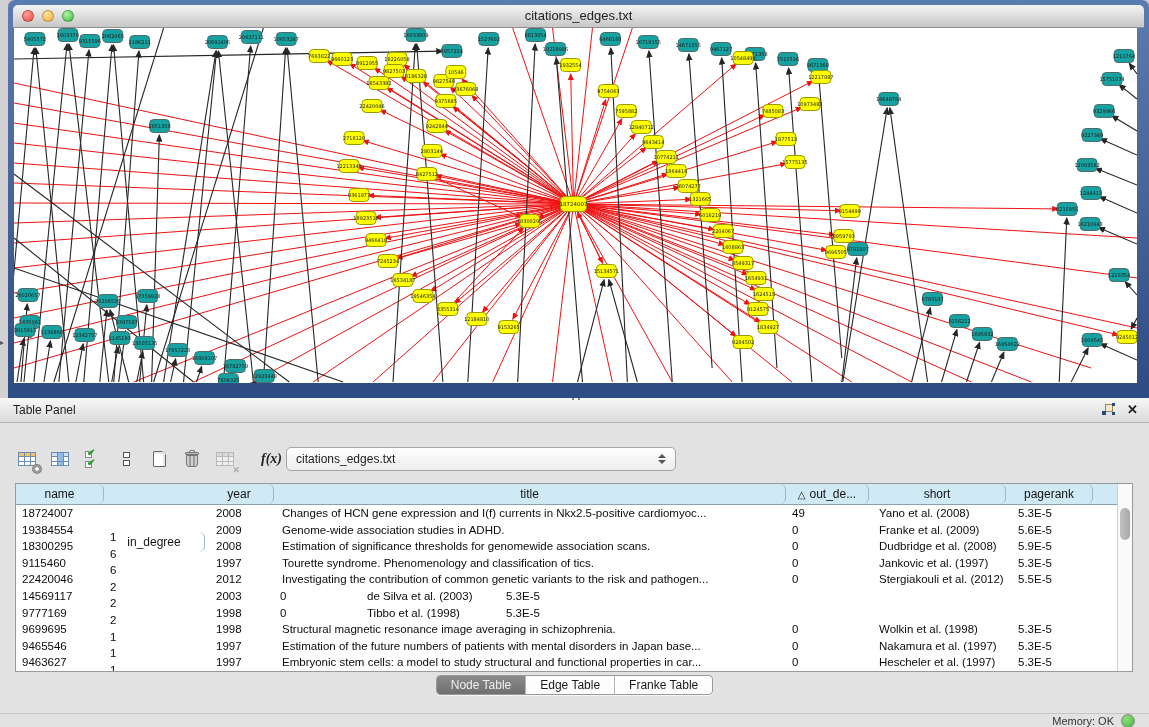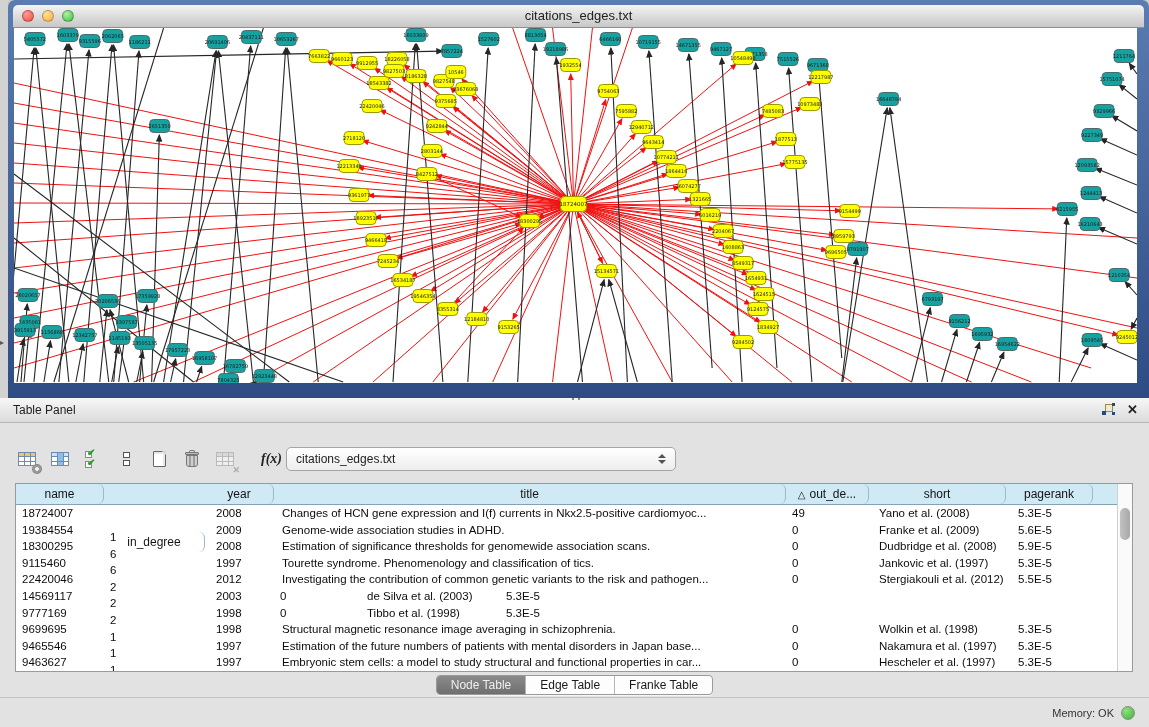--- a/index.html
+++ b/index.html
@@ -78,21 +78,21 @@
 
   
   .tabsbar{ position:absolute; top:277px; left:0; width:100%; display:flex; justify-content:center; }
   .segctl{ display:flex; height:20px; border:1px solid #9a9a9a; border-radius:4px; overflow:hidden;
     background:#fdfdfd; box-shadow:0 1px 0 rgba(255,255,255,.7); }
   .seg{ font-size:12px; padding:0 14px; display:flex; align-items:center; color:#1a1a1a; border-right:1px solid #b5b5b5; }
   .seg:last-child{ border-right:none; }
   .seg.selected{ background:linear-gradient(#8a8a8a,#6f6f6f); color:#efefef; }
 
   
-  .statusbar{ position:absolute; bottom:0; left:0; width:100%; height:30px; border-top:1px solid #c6c6c6;
+  .statusbar{ position:absolute; bottom:0; left:0; width:100%; height:14px; border-top:1px solid #c6c6c6;
     display:flex; align-items:center; justify-content:flex-end; padding-right:14px; gap:7px; }
   .status-label{ font-size:11px; color:#333; }
   .mem-dot{ width:14px; height:14px; border-radius:50%; border:1px solid #8a8a8a;
     background:radial-gradient(circle at 35% 30%, #93e07c, #3cb53c); }
 
   
   .mini-table{ width:18px; height:14px; border:1px solid #6b8cb0; background:#fff; position:relative; }
   .mini-table .hdr{ position:absolute; left:0; top:0; right:0; height:4px; background:#f2c46a; border-bottom:1px solid #6b8cb0; }
   .mini-table .v1{ position:absolute; left:5px; top:0; bottom:0; width:1px; background:#6b8cb0; }
   .mini-table .v2{ position:absolute; left:11px; top:0; bottom:0; width:1px; background:#6b8cb0; }

